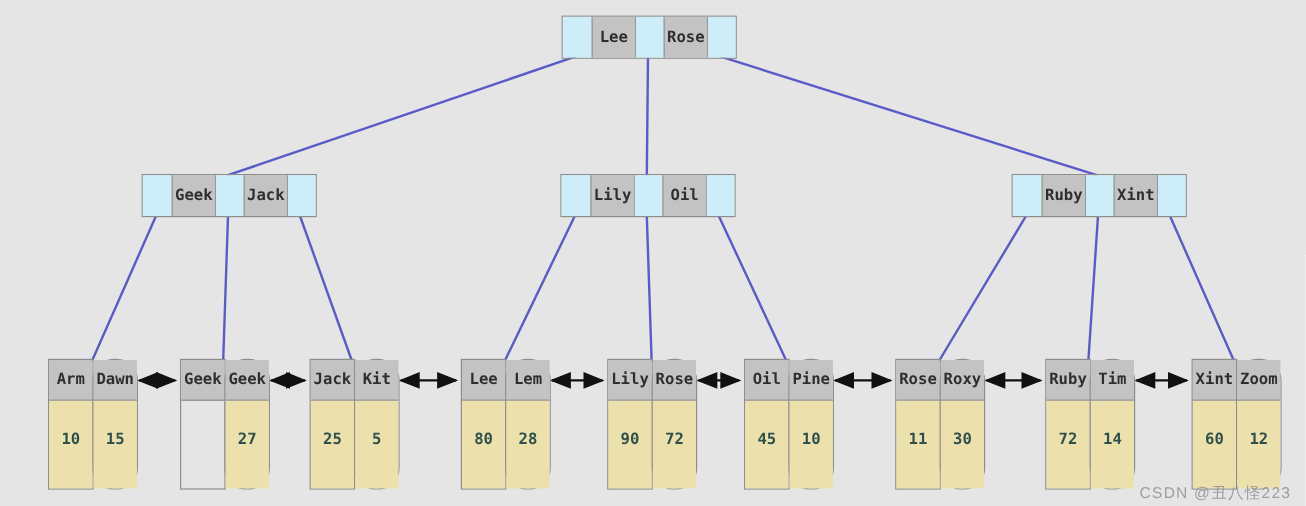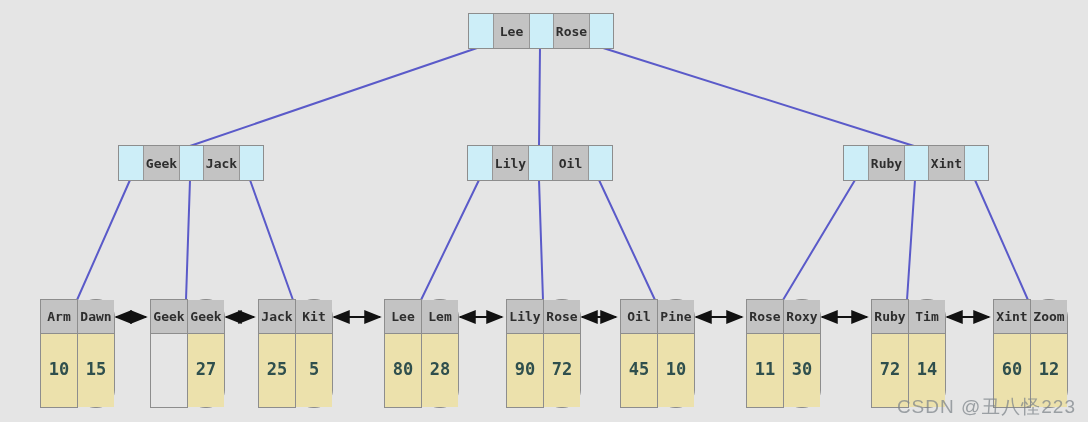--- a/index.html
+++ b/index.html
@@ -29,27 +29,27 @@
   .leaf .col { width:36px; border:1px solid #8d8d8d; box-sizing:content-box; }
   .leaf .col + .col { margin-left:-1px;border-radius:18px; }
   .lkey {
     height:33px; background:#c3c3c3; border-bottom:1px solid #8d8d8d;
     display:flex; align-items:center; justify-content:center;
     font-weight:bold; font-size:13px; color:#2e2e2e;
   }
   .lval {
     height:73px; background:#ece1ac; box-sizing:border-box; padding-top:25px;
     display:flex; align-items:flex-start; justify-content:center;
-    font-weight:bold; font-size:17px; color:#2f4f4d;
+    font-weight:bold; font-size:13px; color:#2f4f4d;
   }
 
   .watermark {
     position:absolute; right:12px; bottom:2px;
     font-family:"Liberation Sans",sans-serif;
-    font-size:19px; color:rgba(125,131,137,0.72); letter-spacing:1px;
+    font-size:13px; color:rgba(125,131,137,0.72); letter-spacing:1px;
     white-space:nowrap;
   }
 </style>
 </head>
 <body>
 
 <div class="canvas">
 
   <svg class="edges" xmlns="http://www.w3.org/2000/svg">
     <defs>

